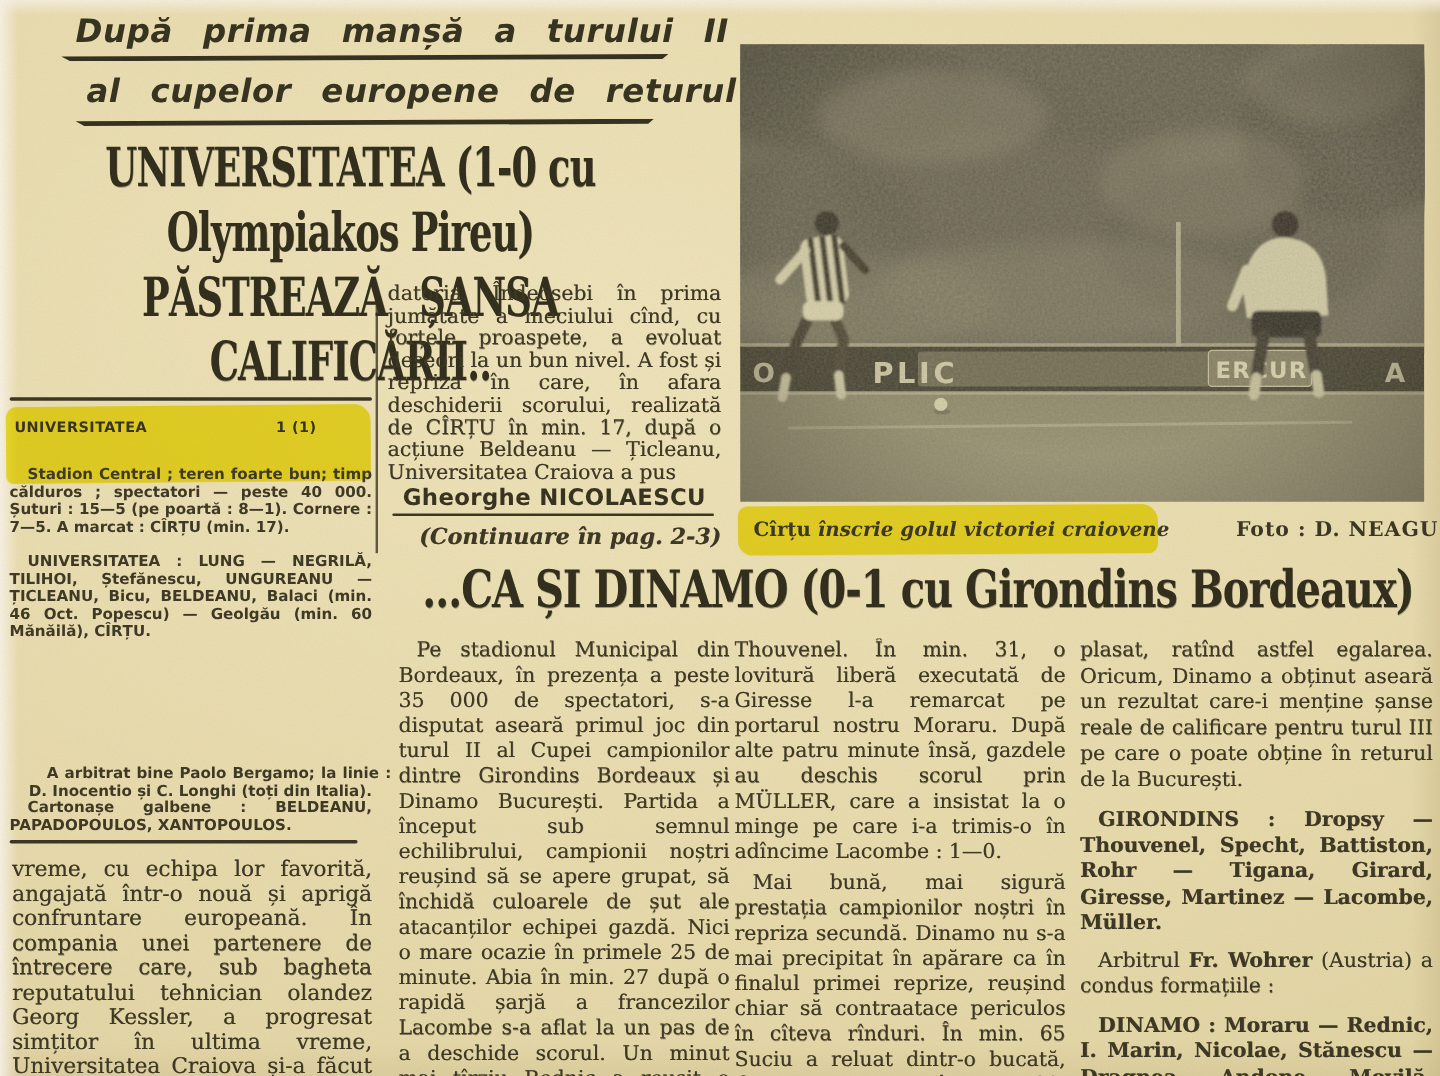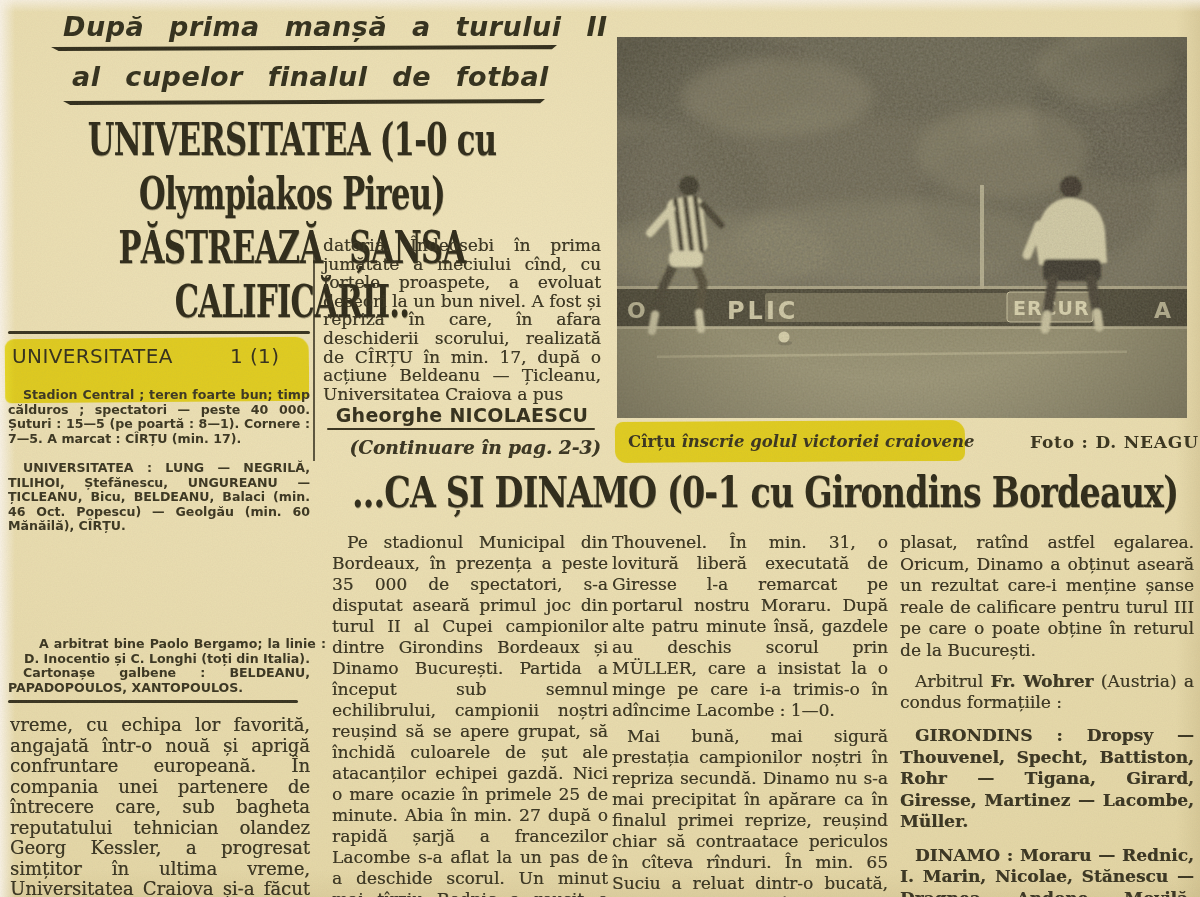--- a/index.html
+++ b/index.html
@@ -30,21 +30,21 @@
     text-shadow:.35px .2px 0 rgba(58,53,34,.65);}
   .serifp2{font-size:17px;line-height:21px;text-align:justify;
     text-shadow:.35px .2px 0 rgba(58,53,34,.6);}
   .indent{text-indent:15px;}
   .sansp{font-family:"DejaVu Sans",sans-serif;font-weight:700;font-size:12.6px;
     line-height:14.6px;text-align:justify;color:#3b3622;}
   .hr{background:#383320;height:3px;z-index:6;border-radius:2px;}
   .vrule{background:rgba(55,50,32,.8);width:2px;z-index:6;}
   
   .scorerow{display:flex;justify-content:space-between;font-family:"DejaVu Sans",sans-serif;
-    font-weight:400;font-size:20px;line-height:26px;color:#34301c;letter-spacing:.4px;}
+    font-weight:700;font-size:12px;line-height:26px;color:#34301c;letter-spacing:.4px;}
   .scorerow .sc{width:64px;text-align:left;}
   .hl{background:#f2e92c;mix-blend-mode:multiply;z-index:3;}
   
   .byline{font-family:"DejaVu Sans",sans-serif;font-weight:700;font-size:19px;
     text-align:center;color:#34301d;letter-spacing:.3px;}
   .cont{font-style:italic;font-weight:700;font-size:18.5px;text-align:center;
     text-shadow:.3px .3px 0 rgba(52,48,29,.6);}
   .caption{font-weight:700;font-size:16.5px;color:#3a3520;white-space:nowrap;}
   .caption .it{font-style:italic;}
   .credit{font-weight:700;font-size:17px;letter-spacing:.8px;color:#39341f;white-space:nowrap;}
@@ -55,21 +55,21 @@
 </head>
 <body>
 
 <div id="page">
 
   <div class="abs hl" style="left:5px;top:338px;width:304px;height:64px;border-radius:9px 14px 10px 6px;transform:rotate(-.5deg);"></div>
   <div class="abs hl" style="left:615px;top:421px;width:350px;height:41px;border-radius:8px 14px 8px 12px;transform:rotate(-.35deg);"></div>
 
   <div class="abs txt kicker" style="left:63px;top:11px;">După  prima  manșă  a  turului  II</div>
   <div class="abs krule" style="left:51px;top:45px;width:506px;"></div>
-  <div class="abs txt kicker" style="left:72px;top:61px;">al  cupelor  finalul  de  fotbal</div>
+  <div class="abs txt kicker" style="left:72px;top:61px;">al  cupelor  europene  de  returul</div>
   <div class="abs krule" style="left:63px;top:99px;width:482px;"></div>
 
   <div id="headline1" class="abs txt bighead">
     <div class="l1">UNIVERSITATEA (1-0 cu Olympiakos Pireu)</div>
     <div class="l2">PĂSTREAZĂ ȘANSA CALIFICĂRII..</div>
   </div>
 
   <div class="abs" id="photo" style="left:617px;top:37px;width:570px;height:381px;">
     <svg width="570" height="381" viewBox="0 0 570 381">
       <defs>
@@ -204,24 +204,24 @@
 
   <div class="abs txt" style="left:332px;top:532px;width:276px;height:365px;overflow:hidden;">
     <p class="serifp2 indent" style="margin:0;">Pe stadionul Municipal din Bordeaux, în prezența a peste 35 000 de spectatori, s-a disputat aseară primul joc din turul II al Cupei campionilor dintre Girondins Bordeaux și Dinamo București. Partida a început sub semnul echilibrului, campionii noștri reușind să se apere grupat, să închidă culoarele de șut ale atacanților echipei gazdă. Nici o mare ocazie în primele 25 de minute. Abia în min. 27 după o rapidă șarjă a francezilor Lacombe s-a aflat la un pas de a deschide scorul. Un minut mai tîrziu Rednic a reușit o intervenție de ultim moment, el scotînd de pe linia porții mingea expediată cu capul, din careu, de fundașul</p>
   </div>
   <div class="abs txt" style="left:612px;top:532px;width:276px;height:365px;overflow:hidden;">
     <p class="serifp2" style="margin:0;">Thouvenel. În min. 31, o lovitură liberă executată de Giresse l-a remarcat pe portarul nostru Moraru. După alte patru minute însă, gazdele au deschis scorul prin MÜLLER, care a insistat la o minge pe care i-a trimis-o în adîncime Lacombe : 1—0.</p>
     <p class="serifp2 indent" style="margin:5px 0 0 0;">Mai bună, mai sigură prestația campionilor noștri în repriza secundă. Dinamo nu s-a mai precipitat în apărare ca în finalul primei reprize, reușind chiar să contraatace periculos în cîteva rînduri. În min. 65 Suciu a reluat dintr-o bucată, dar imprecis, iar în min. 81, impetuosul Augustin, ajuns pînă în apropierea buturilor adverse, n-a mai avut forța să șuteze puternic și</p>
   </div>
   <div class="abs txt" style="left:900px;top:532px;width:294px;height:365px;overflow:hidden;">
     <p class="serifp2" style="margin:0;line-height:21.5px;">plasat, ratînd astfel egalarea. Oricum, Dinamo a obținut aseară un rezultat care-i menține șanse reale de calificare pentru turul III pe care o poate obține în returul de la București.</p>
+    <p class="serifp2 indent boldserif" style="margin:12px 0 0 0;line-height:21.5px;">GIRONDINS : Dropsy — Thouvenel, Specht, Battiston, Rohr — Tigana, Girard, Giresse, Martinez — Lacombe, Müller.</p>
     <p class="serifp2 indent" style="margin:10px 0 0 0;">
       <span>Arbitrul </span><b>Fr. Wohrer</b><span> (Austria) a condus formațiile :</span>
     </p>
-    <p class="serifp2 indent boldserif" style="margin:12px 0 0 0;line-height:21.5px;">GIRONDINS : Dropsy — Thouvenel, Specht, Battiston, Rohr — Tigana, Girard, Giresse, Martinez — Lacombe, Müller.</p>
     <p class="serifp2 indent boldserif" style="margin:12px 0 0 0;line-height:21.5px;">DINAMO : Moraru — Rednic, I. Marin, Nicolae, Stănescu — Dragnea, Andone, Movilă, Suciu (min. 88 Țălnar) — Tulba (min. 65 Augustin), Orac.</p>
   </div>
 
   <svg class="abs grain" style="left:0;top:0;" width="1200" height="897">
     <defs>
       <filter id="paperGrain" x="0" y="0" width="100%" height="100%">
         <feTurbulence type="fractalNoise" baseFrequency="0.8" numOctaves="2" seed="3"></feTurbulence>
         <feColorMatrix type="matrix" values="0 0 0 0 0.3  0 0 0 0 0.27  0 0 0 0 0.17  0 0 0 0.12 0"></feColorMatrix>
       </filter>
     </defs>

